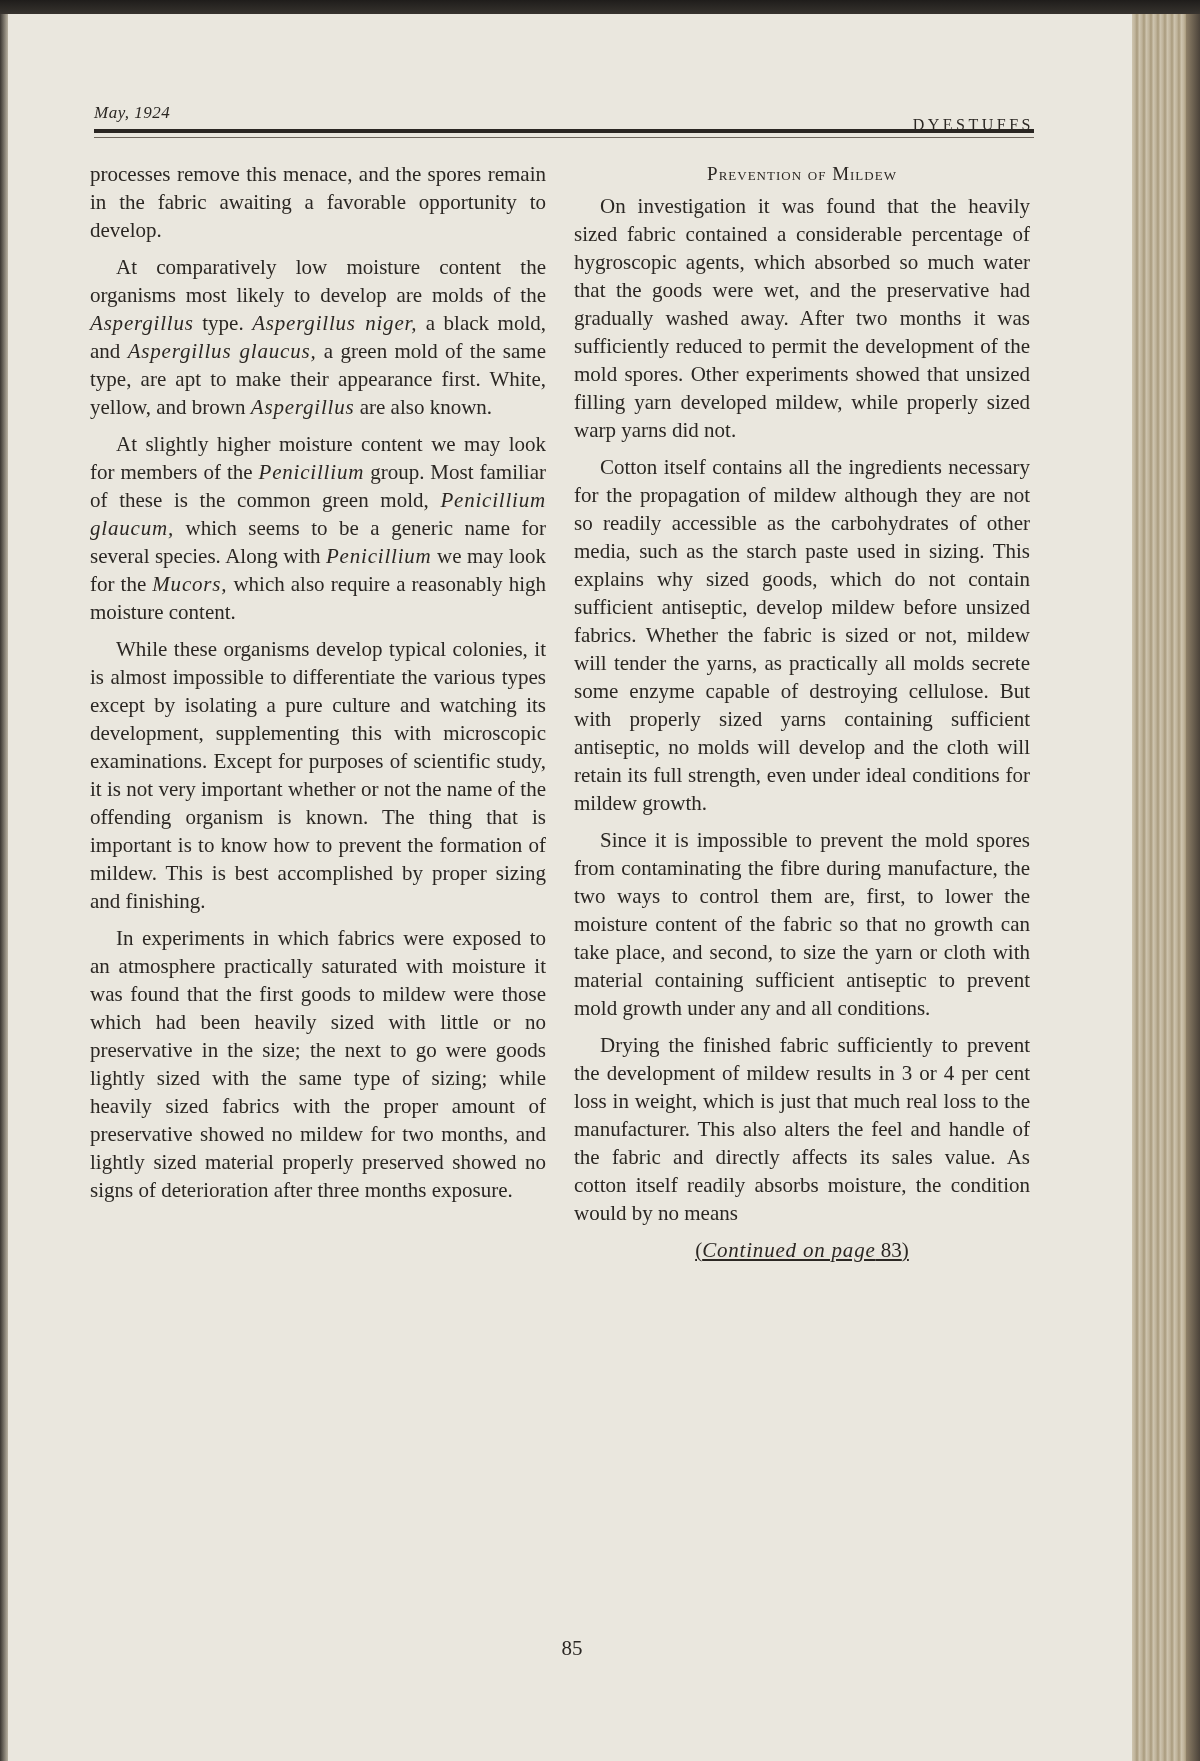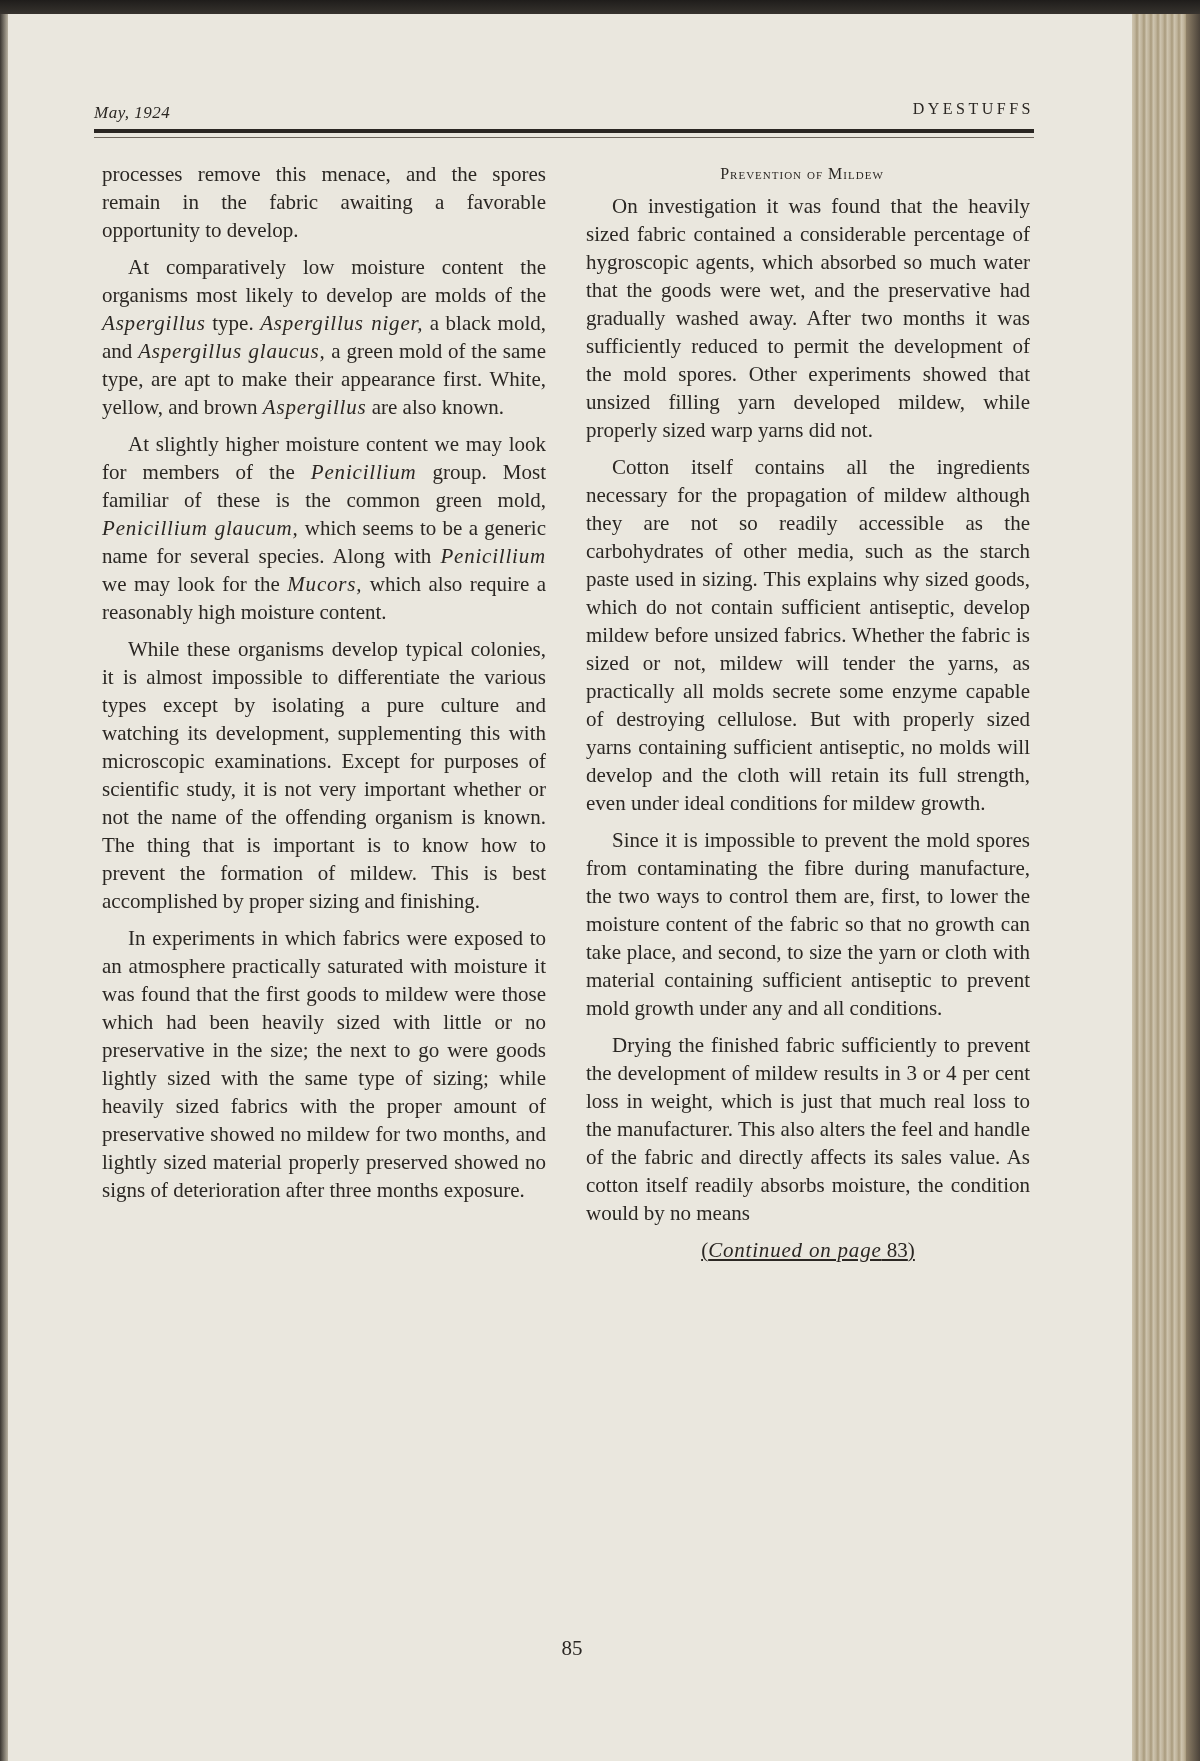--- a/index.html
+++ b/index.html
@@ -27,36 +27,36 @@
   }
   .page-edges::after {
     content: ""; position: absolute; right: 0; top: 0; width: 14px; height: 100%;
     background: linear-gradient(90deg, #8f8169, #4a4239);
   }
   .running-head {
     position: absolute; left: 94px; top: 100px; width: 940px; height: 24px;
     font-size: 17px; letter-spacing: 0.5px;
   }
   .running-head .date { position: absolute; left: 0; top: 3px; font-style: italic; }
-  .running-head .journal { position: absolute; right: 0; top: 0; letter-spacing: 3.5px; font-size: 16px; }
+  .running-head .journal { position: absolute; right: 0; top: 16px; letter-spacing: 3.5px; font-size: 16px; }
   .rule-thick { position: absolute; left: 94px; top: 129px; width: 940px; height: 4px; background: #2a2622; }
   .rule-thin { position: absolute; left: 94px; top: 137px; width: 940px; height: 1px; background: #6d665d; }
 
   .col {
     position: absolute; top: 160px; width: 456px;
     font-size: 21px; line-height: 28px; text-align: justify;
     hyphens: manual;
   }
   .col-left { left: 90px; }
   .col-right { left: 574px; }
-  .col p { margin: 0 0 9px 12px; text-indent: 26px; }
+  .col p { margin: 0 0 9px 0; text-indent: 26px; }
   .col p.noindent { text-indent: 0; }
   .col h3 {
     margin: 10px 0 4px 0; font-weight: normal; text-align: center;
-    font-variant: small-caps; font-size: 16px; letter-spacing: 1px; line-height: 28px;
+    font-variant: small-caps; font-size: 19px; letter-spacing: 1px; line-height: 28px;
   }
   .col-right h3 { margin-top: 0; }
   .col p.cont { text-align: center; text-indent: 0; margin-top: 2px; text-decoration: underline; }
   em { font-style: italic; letter-spacing: 0.8px; }
   .folio {
     position: absolute; left: 552px; top: 1636px; width: 40px; text-align: center;
     font-size: 21px;
   }
 </style>
 </head>

